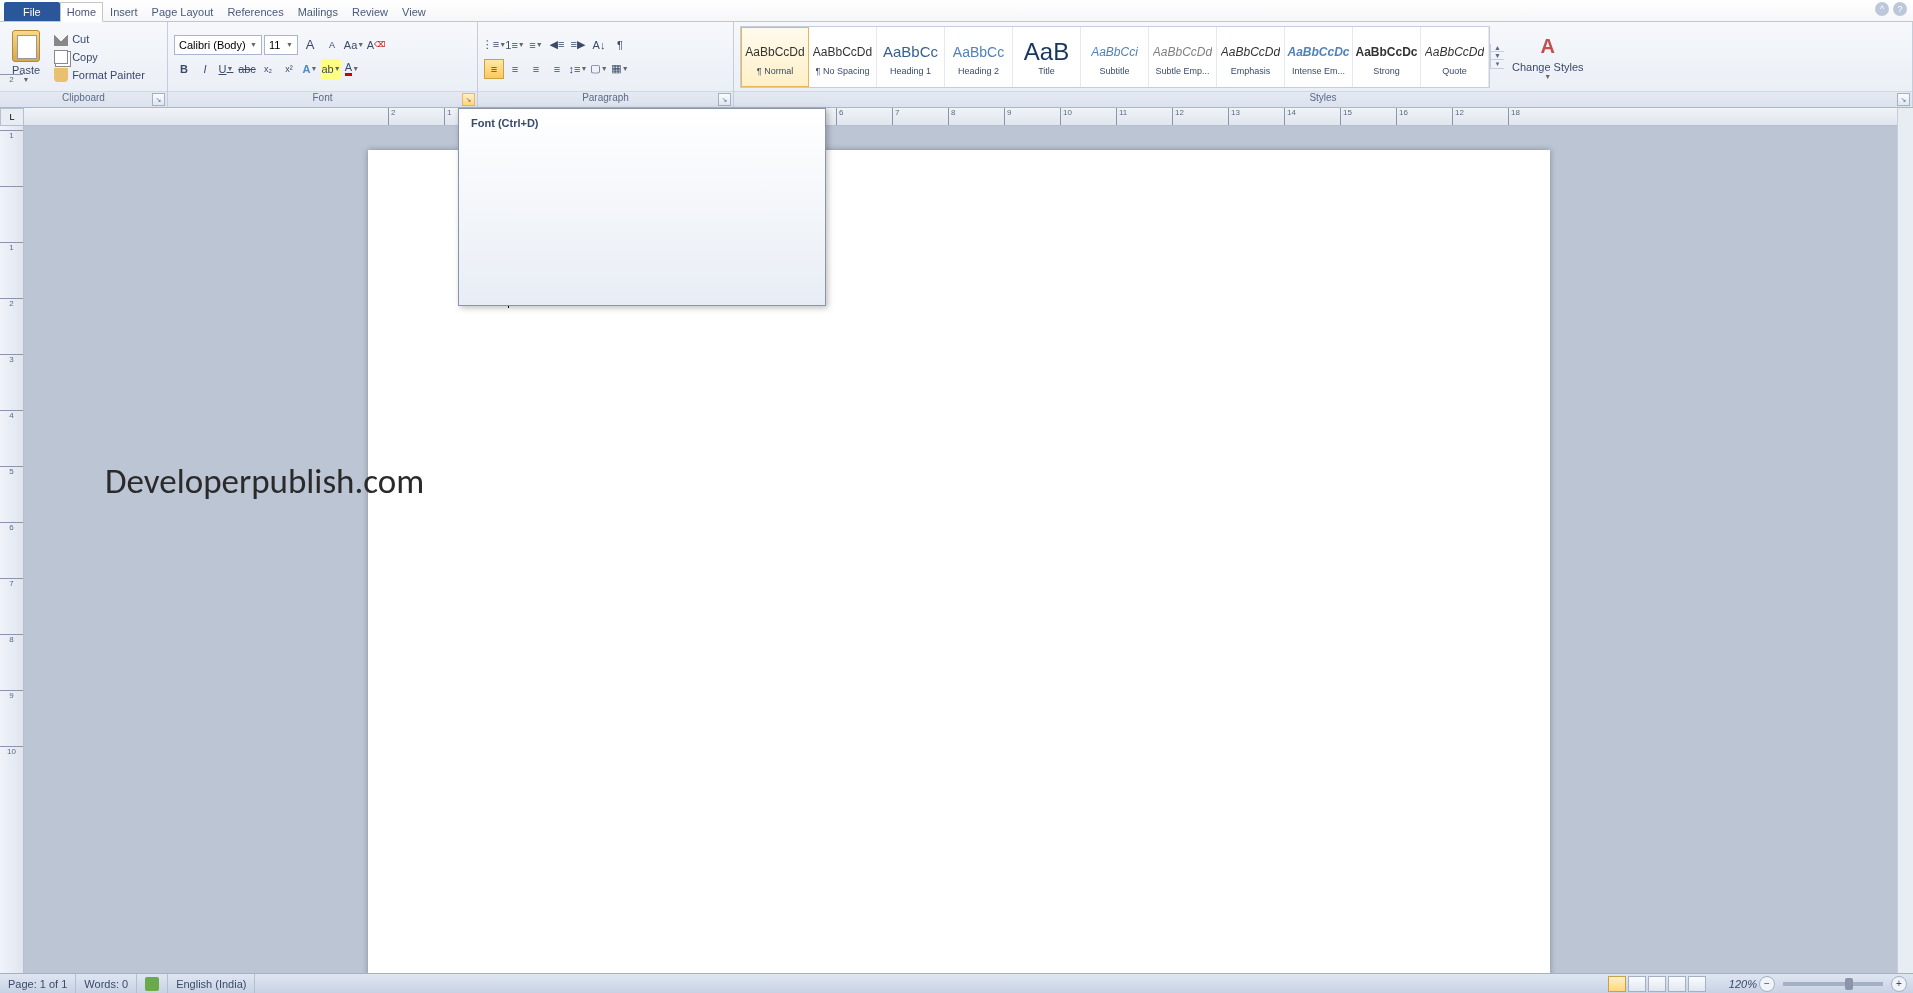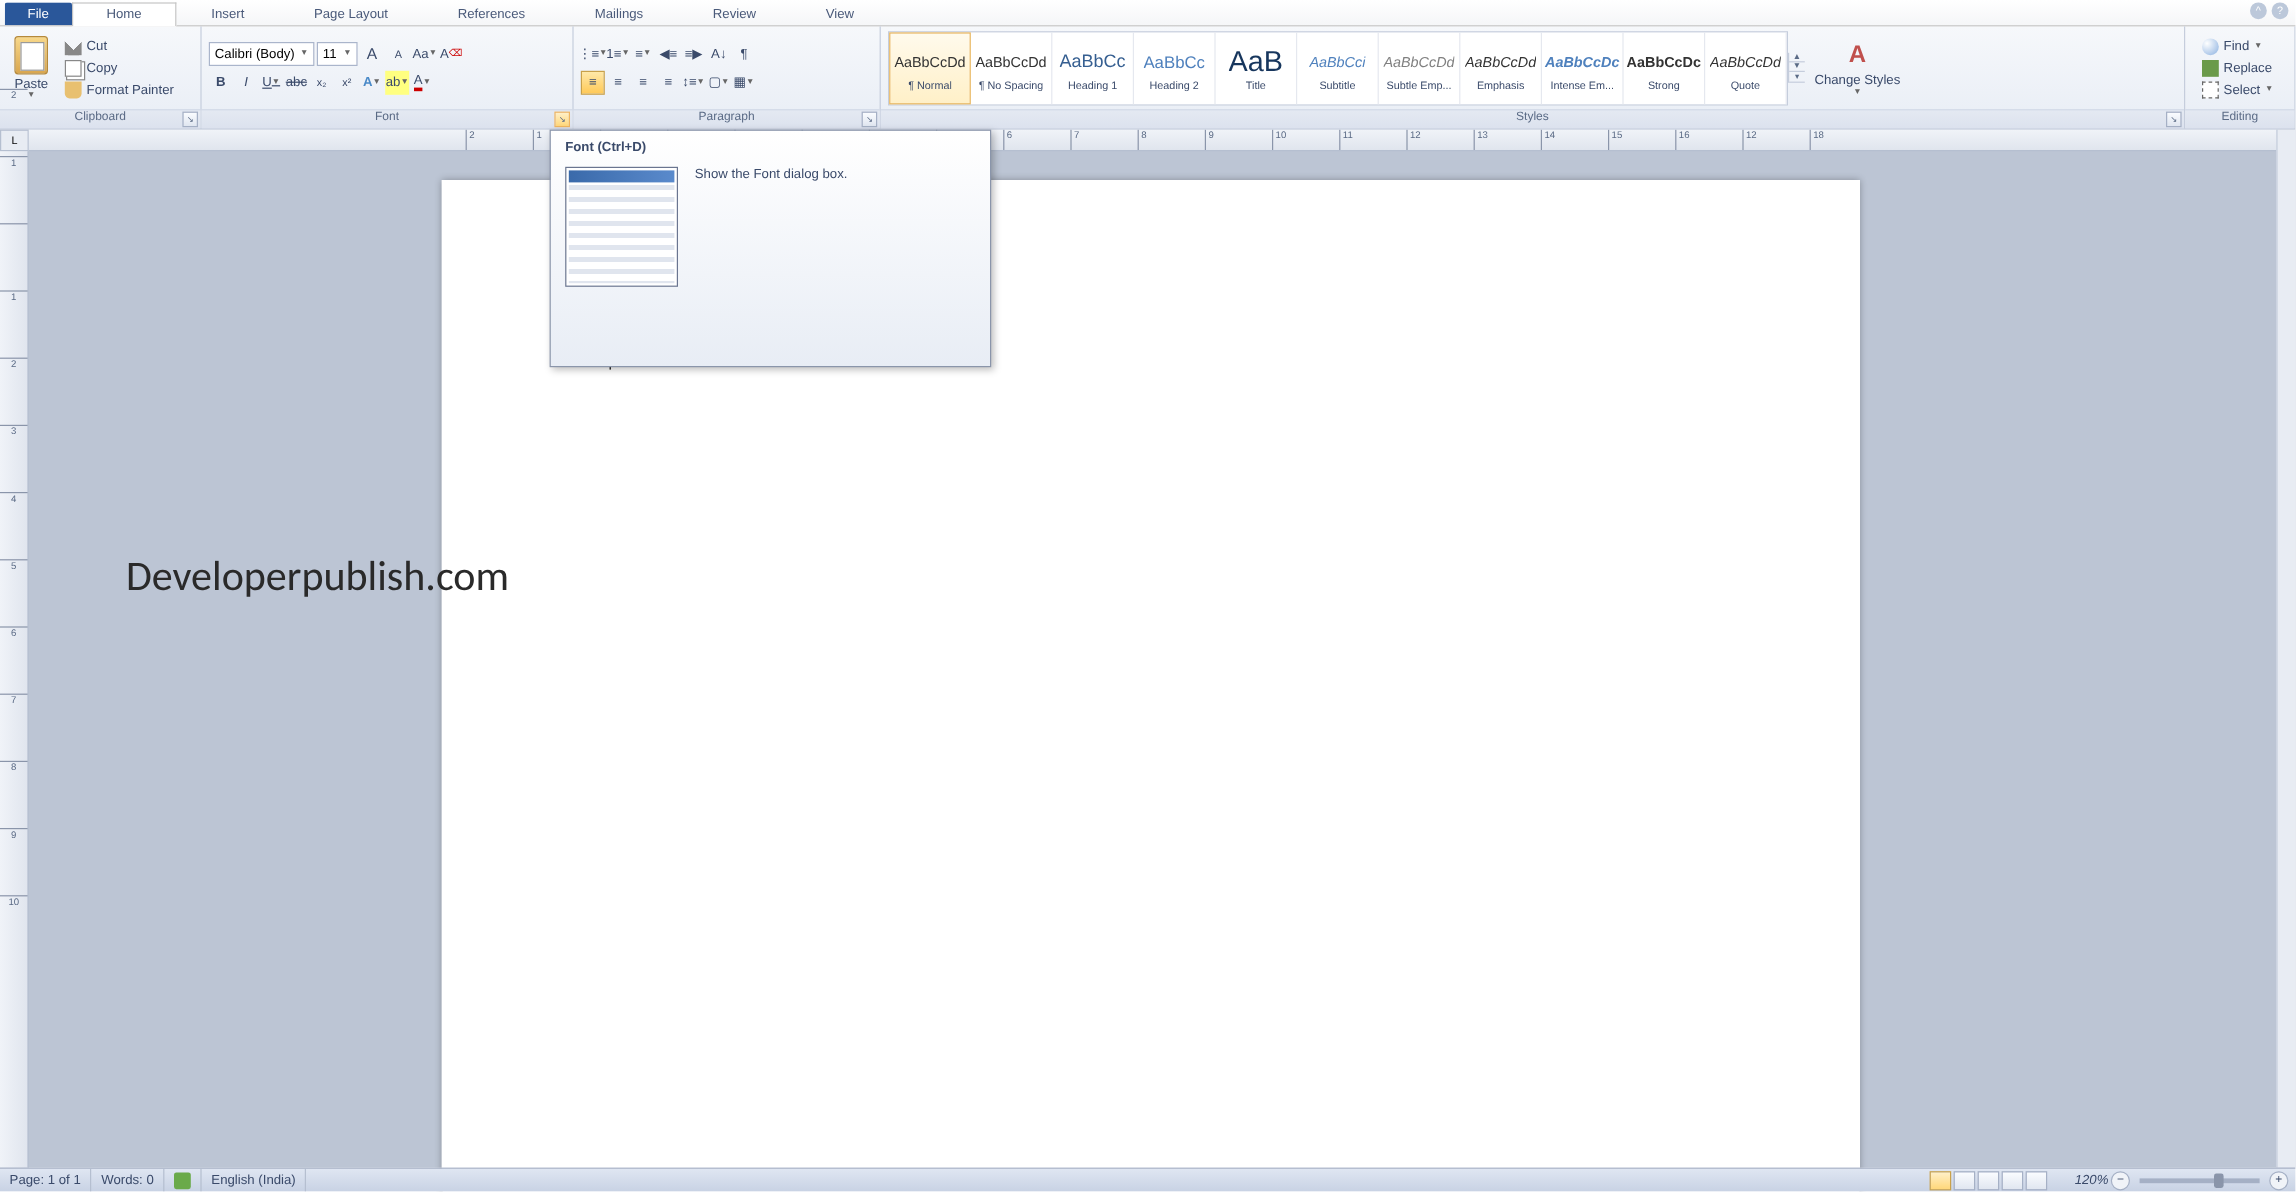--- a/index.html
+++ b/index.html
@@ -1,20 +1,20 @@
 <!DOCTYPE html>
 <html><head>
 <meta charset="utf-8">
 <style>
 * { margin: 0; padding: 0; box-sizing: border-box; font-family: 'Segoe UI', Tahoma, sans-serif; }
 body { background: #fff; overflow: hidden; width: 1913px; height: 993px; position: relative; }
 
 
 .tabs-bar { height: 22px; background: linear-gradient(to bottom, #fff, #f5f6f8); border-bottom: 1px solid #c5c5c5; display: flex; align-items: flex-end; padding-left: 4px; position: relative; }
-.tab { padding: 3px 28px; font-size: 11px; color: #4a5a7a; cursor: pointer; border: 1px solid transparent; border-bottom: none; }
+.tab { padding: 3px 6px; font-size: 11px; color: #4a5a7a; cursor: pointer; border: 1px solid transparent; border-bottom: none; }
 .tab.file { background: #2a579a; color: #fff; border-radius: 2px 2px 0 0; padding: 3px 18px; }
 .tab.active { background: #fff; border-color: #c5c5c5; color: #4a5a7a; border-bottom: 1px solid #fff; margin-bottom: -1px; }
 .tabs-right { position: absolute; right: 6px; top: 2px; display: flex; gap: 4px; }
 .tabs-right span { width: 14px; height: 14px; background: #bcc8da; border-radius: 50%; display: inline-flex; align-items: center; justify-content: center; font-size: 9px; color: #fff; }
 
 
 .ribbon { height: 86px; background: linear-gradient(to bottom, #f6f8fb, #e8edf5); border-bottom: 1px solid #a9b6cc; display: flex; }
 .group { border-right: 1px solid #c5cddc; display: flex; flex-direction: column; position: relative; }
 .group-content { flex: 1; display: flex; align-items: center; padding: 2px 6px; }
 .group-label { height: 16px; font-size: 10px; color: #5a6a85; text-align: center; background: linear-gradient(to bottom, #e4e9f2, #dce2ee); border-top: 1px solid #d0d7e5; position: relative; }
@@ -284,41 +284,20 @@
       </div>
       <div class="change-styles">
         <div class="change-styles-icon">A</div>
         <div style="font-size:11px;color:#3a4a6a;text-align:center;line-height:1.1;">Change Styles</div>
         <div style="font-size:7px;color:#666;">▼</div>
       </div>
     </div>
     <div class="group-label"><span>Styles</span><div class="launcher">↘</div></div>
   </div>
 
-  <div class="group" style="width:92px;">
-    <div class="group-content">
-        <div class="editing-col">
-      <div class="edit-btn">
-            <span class="edit-ico" style="background:radial-gradient(circle at 30% 30%, #fff, #8ab0e0);border-radius:50%;"></span>
-            <span>Find</span>
-            <span class="dd">▼</span>
-          </div>
-      <div class="edit-btn">
-            <span class="edit-ico" style="background:#6a9a4a;"></span>
-            <span>Replace</span>
-          </div>
-      <div class="edit-btn">
-            <span class="edit-ico" style="background:#fff;border:1px dashed #666;"></span>
-            <span>Select</span>
-            <span class="dd">▼</span>
-          </div>
-    </div>
-      </div>
-    <div class="group-label">Editing</div>
-  </div>
 
 </div>
 
 <div class="doc-area">
   <div class="ruler-corner">L</div>
   <div class="h-ruler">
       <div class="h-ruler-inner" id="h-ruler" style="left: 364px;">
         <div class="ruler-num">2</div>
         <div class="ruler-num">1</div>
         <div class="ruler-num"></div>
@@ -362,27 +341,20 @@
   <div class="page">
     <div class="cursor-blink"></div>
   </div>
   <div class="scroll-v"></div>
 </div>
 
 <div class="watermark">Developerpublish.com</div>
 
 <div class="tooltip">
   <div class="tooltip-title">Font (Ctrl+D)</div>
-  <div class="tooltip-body">
-    <div class="tooltip-thumb">
-      <div class="tooltip-thumb-inner"></div>
-      <div class="tooltip-thumb-body"></div>
-    </div>
-    <div class="tooltip-desc">Show the Font dialog box.</div>
-  </div>
 </div>
 
 <div class="status-bar">
   <div class="status-item">Page: 1 of 1</div>
   <div class="status-item">Words: 0</div>
   <div class="status-item">
       <span style="width:14px;height:14px;background:#6aaa4a;border-radius:2px;display:inline-block;"></span>
     </div>
   <div class="status-item">English (India)</div>
   <div class="status-right">

